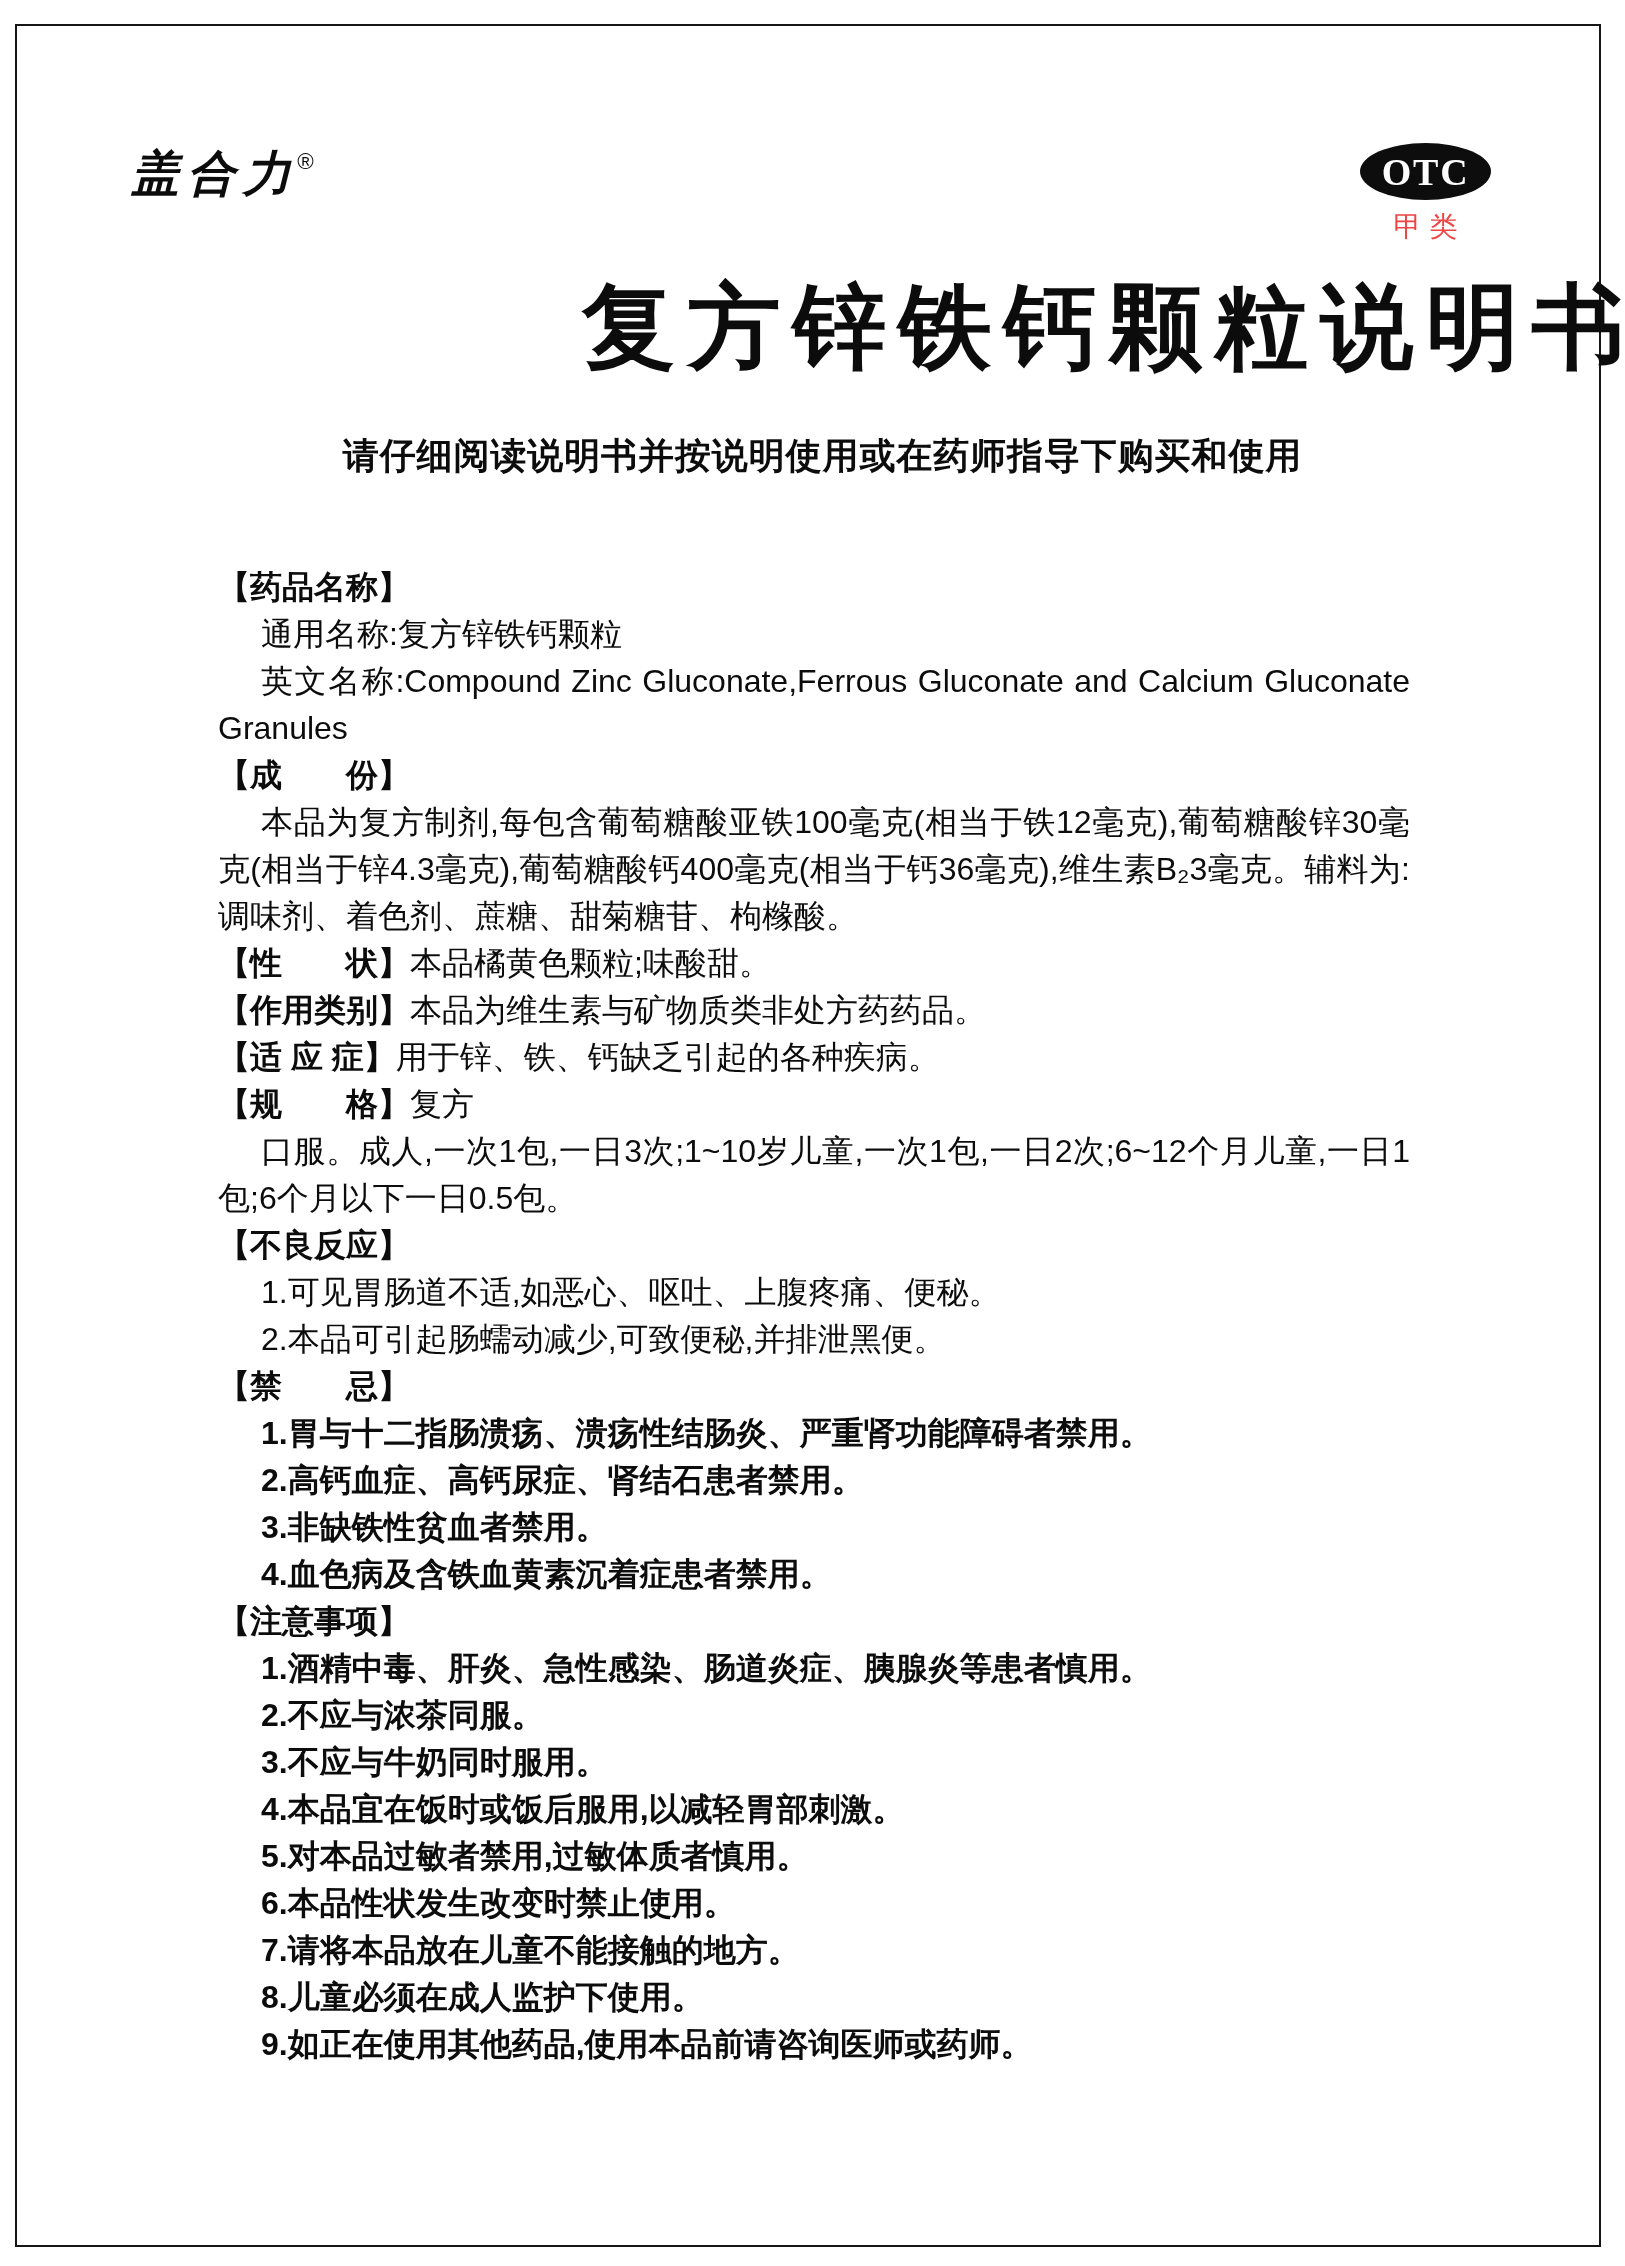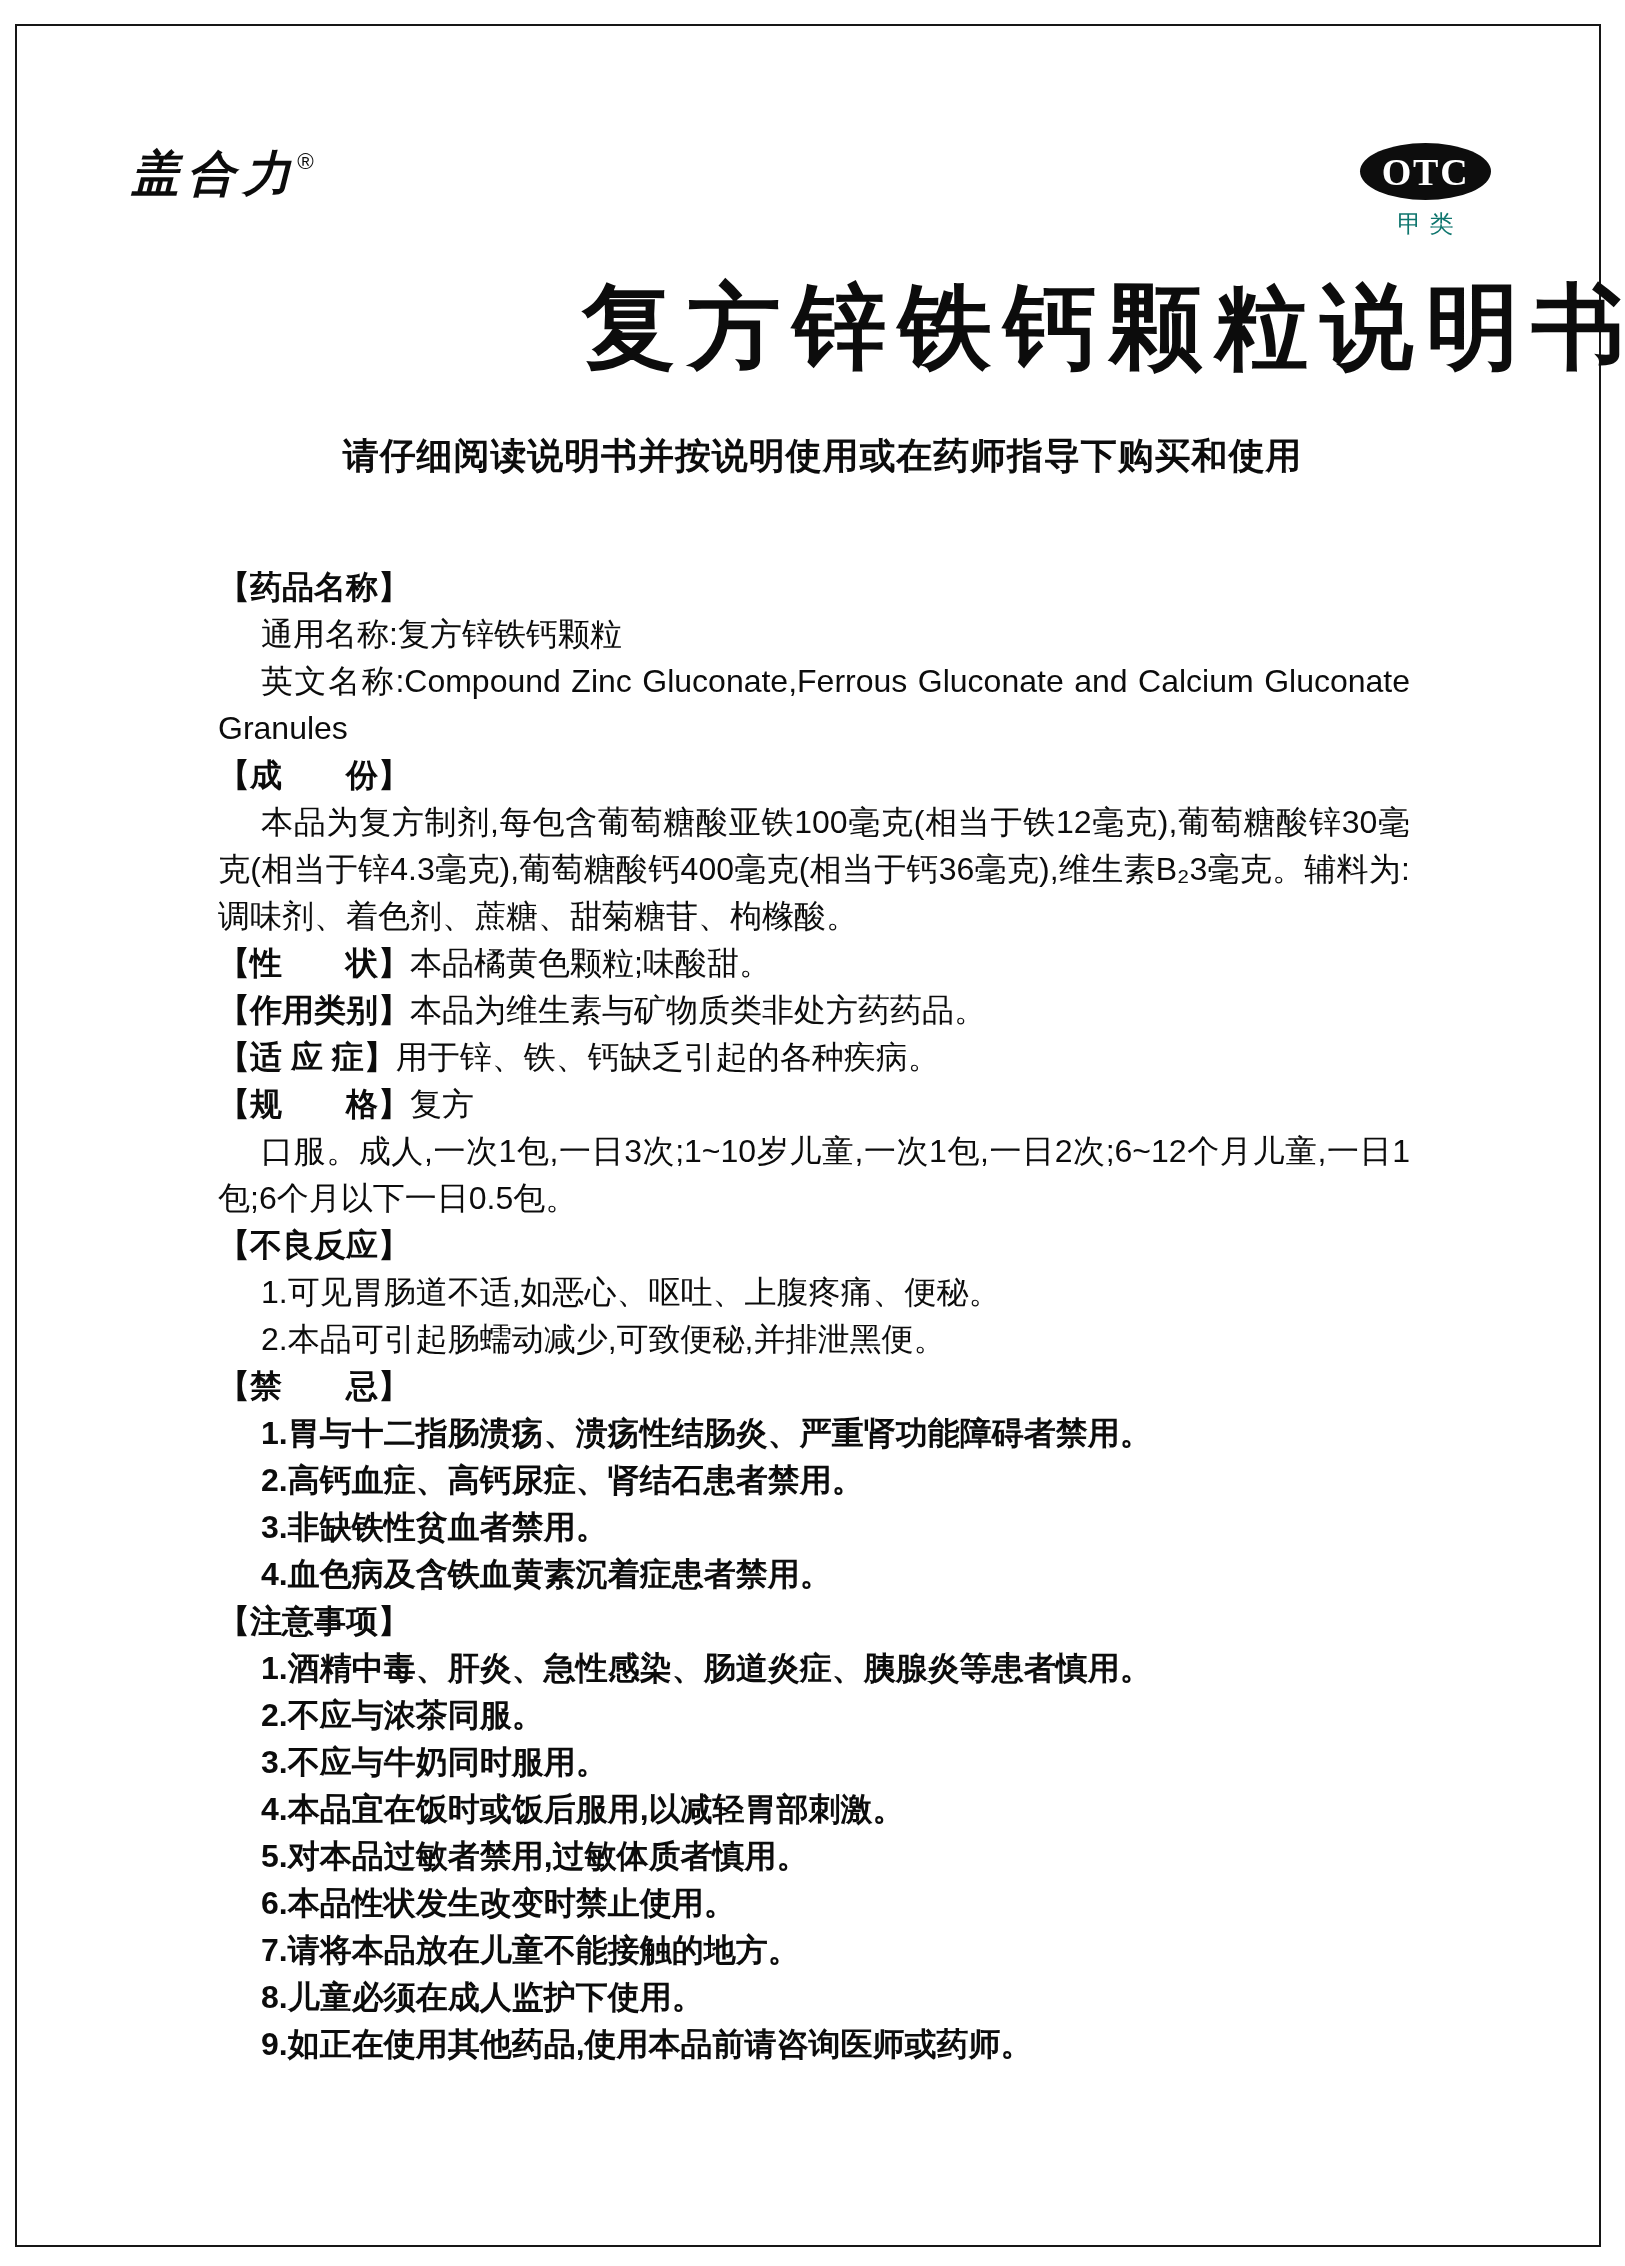--- a/index.html
+++ b/index.html
@@ -31,22 +31,22 @@
   .otc{position:absolute;left:1360px;top:143px;width:131px;text-align:center;}
   .otc-ellipse{
     width:131px;height:57px;background:#0d0d0d;border-radius:50%;
     display:flex;align-items:center;justify-content:center;
   }
   .otc-ellipse span{
     font-family:"Liberation Serif",serif;
     color:#ffffff;font-size:38px;font-weight:bold;letter-spacing:1.8px;
   }
   .otc-cat{
-    margin-top:8px;font-size:24px;letter-spacing:8px;text-indent:8px;
-    color:#0f766e;
+    margin-top:8px;font-size:28px;letter-spacing:8px;text-indent:8px;
+    color:#ef4444;
   }
   
   .doc-title{
     position:absolute;top:269px;left:0;width:100%;
     text-align:right;
     font-size:93px;font-weight:700;letter-spacing:12.5px;
     line-height:1.25;white-space:nowrap;padding-left:12px;
   }
   .doc-subtitle{
     position:absolute;top:432px;left:10px;width:100%;

